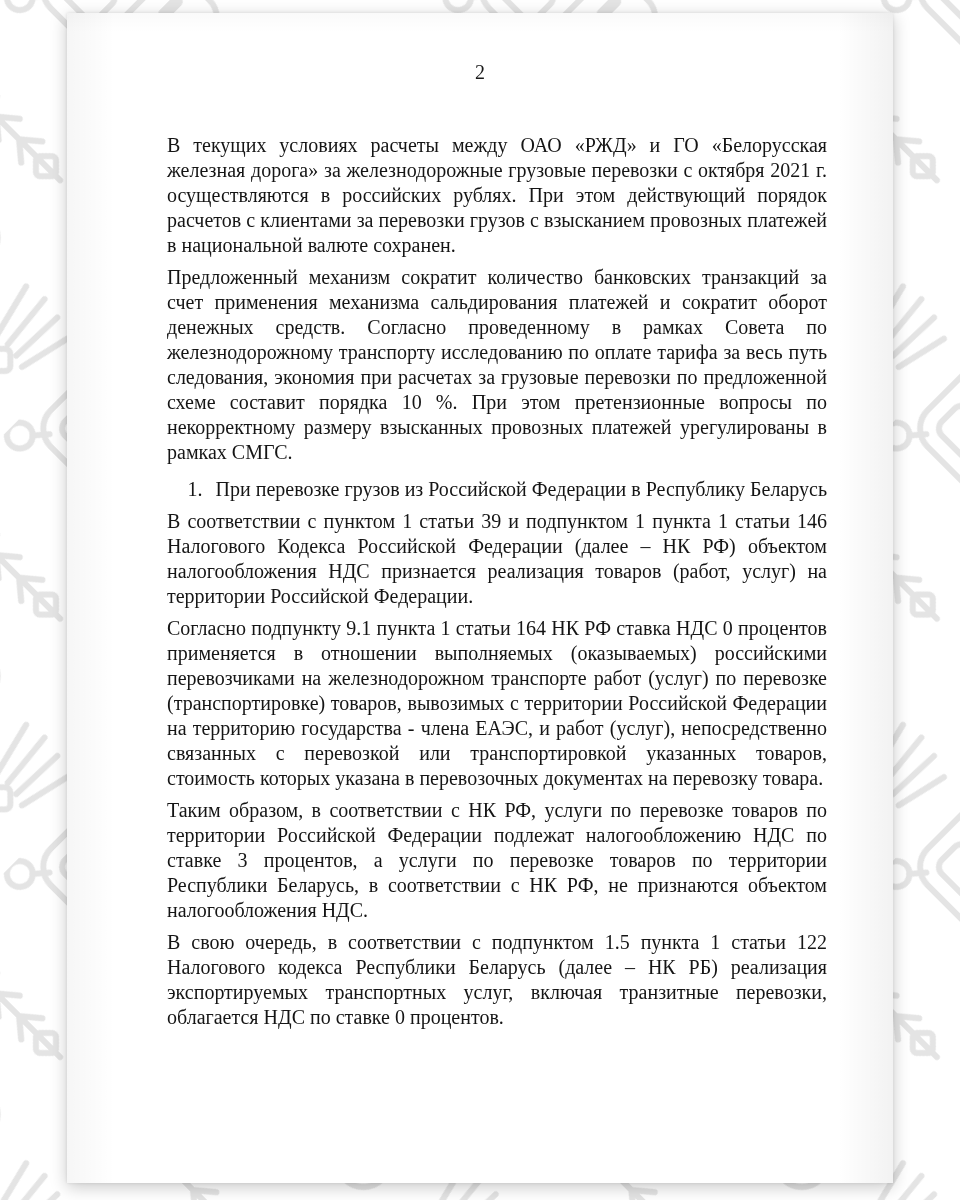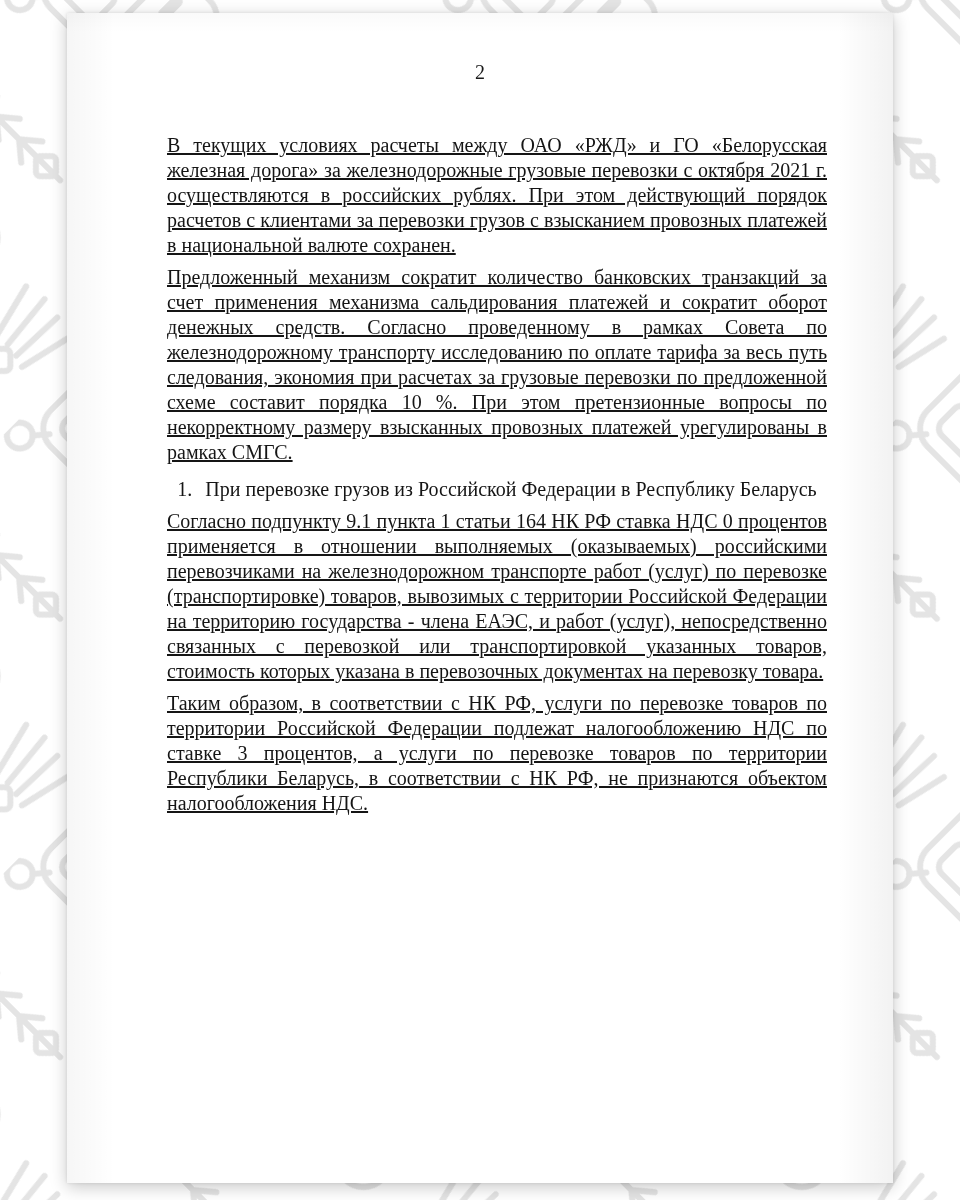--- a/index.html
+++ b/index.html
@@ -42,25 +42,24 @@
   .content {
     margin: 48px 66px 0 100px;
     font-size: 20px;
     line-height: 25px;
     color: #151515;
     text-align: justify;
   }
   .content p.para {
     margin: 0 0 7px 0;
     text-align: justify;
-    text-decoration: underline;
   }
   .content .list-item {
     margin: 12px 0 7px 0;
-    text-align: center;
+    text-align: right;
     white-space: nowrap;
   }
   .content .list-item .marker {
     display: inline-block;
     margin-right: 13px;
   }
 </style>
 </head>
 <body>
 
@@ -106,16 +105,18 @@
   <rect width="960" height="1200" fill="#ffffff"></rect>
   <rect width="960" height="1200" fill="url(#rzd-pattern)"></rect>
 </svg>
 
 <div class="page">
   <div class="page-number">2</div>
   <div class="content">
       <p class="para">В текущих условиях расчеты между ОАО «РЖД» и ГО «Белорусская железная дорога» за железнодорожные грузовые перевозки с октября 2021 г. осуществляются в российских рублях. При этом действующий порядок расчетов с клиентами за перевозки грузов с взысканием провозных платежей в национальной валюте сохранен.</p>
       <p class="para">Предложенный механизм сократит количество банковских транзакций за счет применения механизма сальдирования платежей и сократит оборот денежных средств. Согласно проведенному в рамках Совета по железнодорожному транспорту исследованию по оплате тарифа за весь путь следования, экономия при расчетах за грузовые перевозки по предложенной схеме составит порядка 10 %. При этом претензионные вопросы по некорректному размеру взысканных провозных платежей урегулированы в рамках СМГС.</p>
       <div class="list-item"><span class="marker">1.</span><span>При перевозке грузов из Российской Федерации в Республику Беларусь</span></div>
+      <p class="para">В соответствии с пунктом 1 статьи 39 и подпунктом 1 пункта 1 статьи 146 Налогового Кодекса Российской Федерации (далее – НК РФ) объектом налогообложения НДС признается реализация товаров (работ, услуг) на территории Российской Федерации.</p>
       <p class="para">Согласно подпункту 9.1 пункта 1 статьи 164 НК РФ ставка НДС 0 процентов применяется в отношении выполняемых (оказываемых) российскими перевозчиками на железнодорожном транспорте работ (услуг) по перевозке (транспортировке) товаров, вывозимых с территории Российской Федерации на территорию государства - члена ЕАЭС, и работ (услуг), непосредственно связанных с перевозкой или транспортировкой указанных товаров, стоимость которых указана в перевозочных документах на перевозку товара.</p>
       <p class="para">Таким образом, в соответствии с НК РФ, услуги по перевозке товаров по территории Российской Федерации подлежат налогообложению НДС по ставке 3 процентов, а услуги по перевозке товаров по территории Республики Беларусь, в соответствии с НК РФ, не признаются объектом налогообложения НДС.</p>
+      <p class="para">В свою очередь, в соответствии с подпунктом 1.5 пункта 1 статьи 122 Налогового кодекса Республики Беларусь (далее – НК РБ) реализация экспортируемых транспортных услуг, включая транзитные перевозки, облагается НДС по ставке 0 процентов.</p>
     </div>
 </div>
 
 </body></html>

